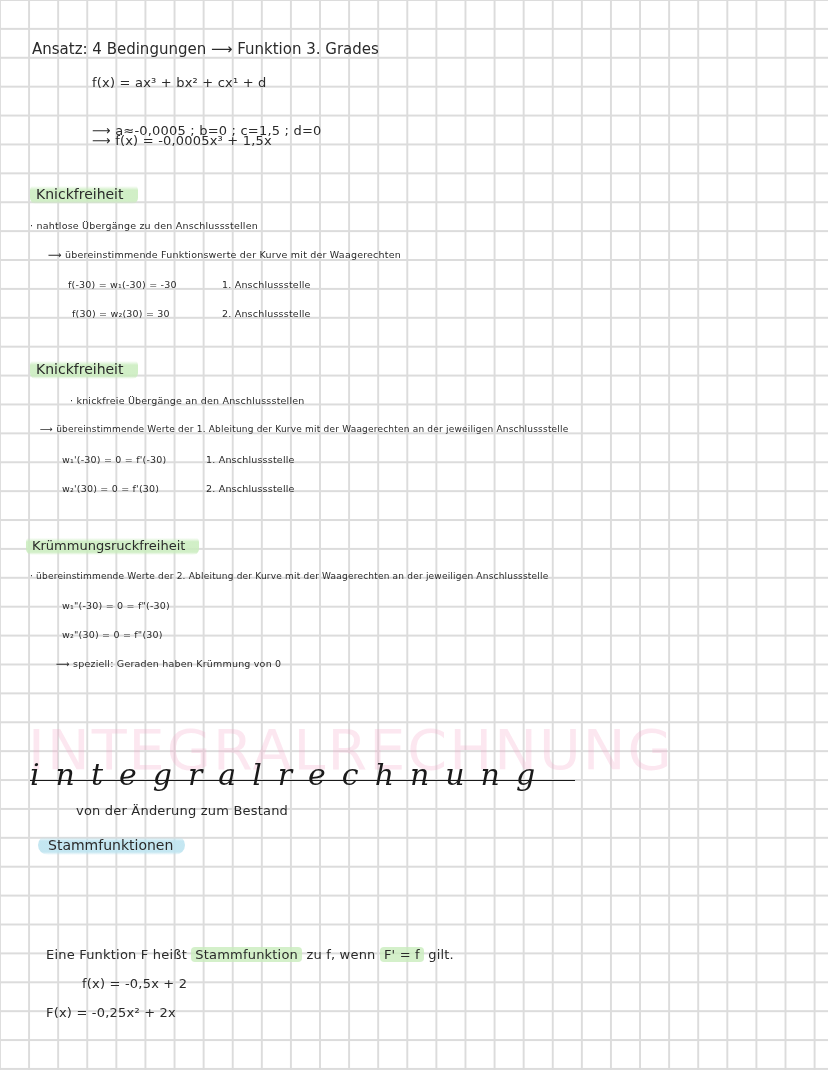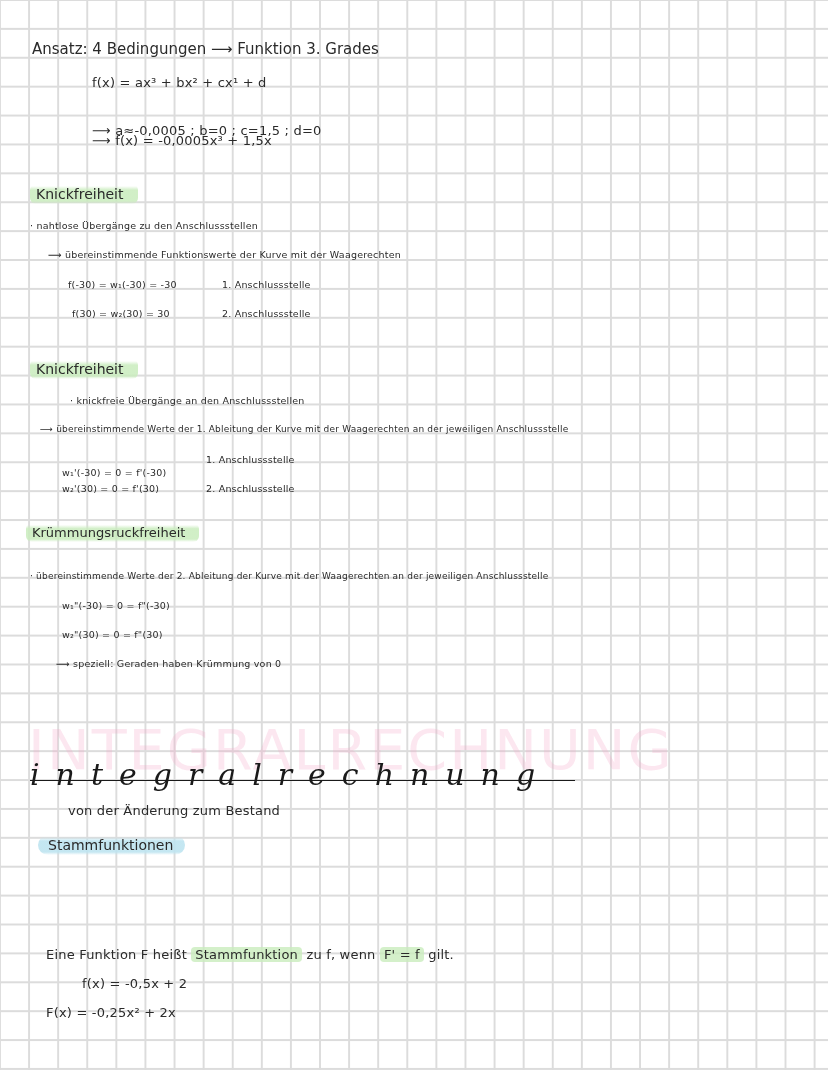--- a/index.html
+++ b/index.html
@@ -64,37 +64,37 @@
 <div class="line xs" style="left:68px; top:280px;">f(-30) = w₁(-30) = -30</div>
 <div class="line xs" style="left:222px; top:280px;">1. Anschlussstelle</div>
 <div class="line xs" style="left:72px; top:309px;">f(30) = w₂(30) = 30</div>
 <div class="line xs" style="left:222px; top:309px;">2. Anschlussstelle</div>
 
 <div class="line h-title" style="left:30px; top:362px; font-size:14px;">
   <span class="hl-green">Knickfreiheit</span>
 </div>
 <div class="line xs" style="left:30px; top:396px;padding-left:40px;">· knickfreie Übergänge an den Anschlussstellen</div>
 <div class="line xs" style="left:40px; top:425px; font-size:9px;">⟶ übereinstimmende Werte der 1. Ableitung der Kurve mit der Waagerechten an der jeweiligen Anschlussstelle</div>
-<div class="line xs" style="left:62px; top:468px;">w₁'(-30) = 0 = f'(-30)</div>
+<div class="line xs" style="left:62px; top:455px;">w₁'(-30) = 0 = f'(-30)</div>
 <div class="line xs" style="left:206px; top:455px;">1. Anschlussstelle</div>
 <div class="line xs" style="left:62px; top:484px;">w₂'(30) = 0 = f'(30)</div>
 <div class="line xs" style="left:206px; top:484px;">2. Anschlussstelle</div>
 
-<div class="line h-title" style="left:26px; top:526px; font-size:13px;">
+<div class="line h-title" style="left:26px; top:539px; font-size:13px;">
   <span class="hl-green">Krümmungsruckfreiheit</span>
 </div>
 <div class="line xs" style="left:30px; top:572px; font-size:9px;">· übereinstimmende Werte der 2. Ableitung der Kurve mit der Waagerechten an der jeweiligen Anschlussstelle</div>
 <div class="line xs" style="left:62px; top:601px;">w₁"(-30) = 0 = f"(-30)</div>
 <div class="line xs" style="left:62px; top:630px;">w₂"(30) = 0 = f"(30)</div>
 <div class="line xs" style="left:56px; top:659px;">⟶  speziell: Geraden haben Krümmung von 0</div>
 
 <div class="pink-heading">INTEGRALRECHNUNG</div>
 <div class="cursive">integralrechnung</div>
 <div class="cursive-line"></div>
-<div class="line sm" style="left:68px; top:804px;">von der Änderung zum Bestand</div>
+<div class="line sm" style="left:76px; top:804px;">von der Änderung zum Bestand</div>
 
 <div class="line h-title" style="left:38px; top:838px; font-size:14px;">
   <span class="hl-blue">Stammfunktionen</span>
 </div>
 <div class="line sm" style="left:46px; top:948px;">
   <span>Eine Funktion F heißt</span>
   <span class="hl-inline">Stammfunktion</span>
   <span>zu f,  wenn</span>
   <span class="hl-inline">F' = f</span>
   <span>gilt.</span>

